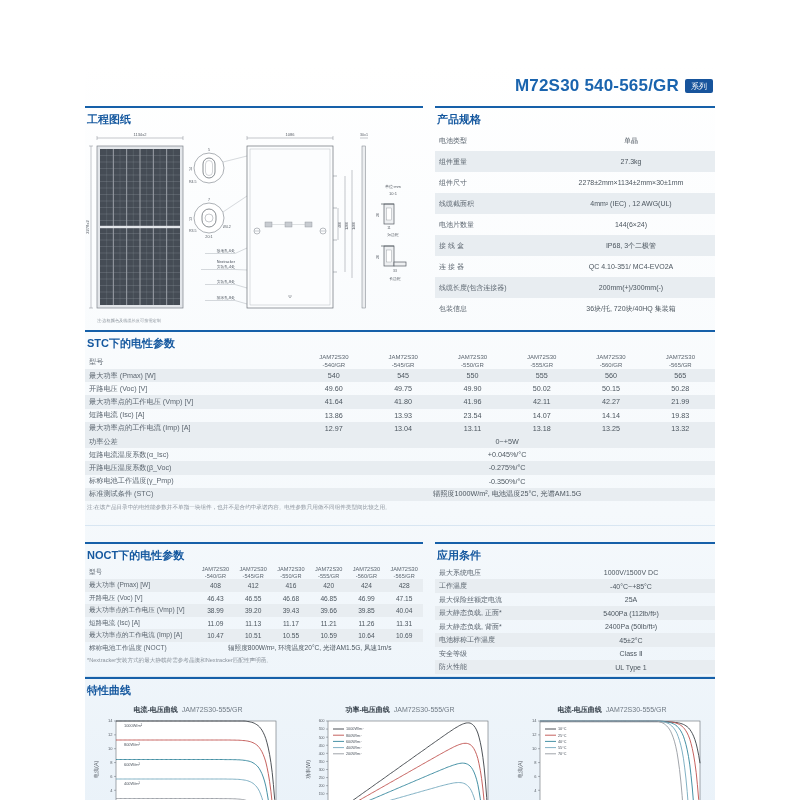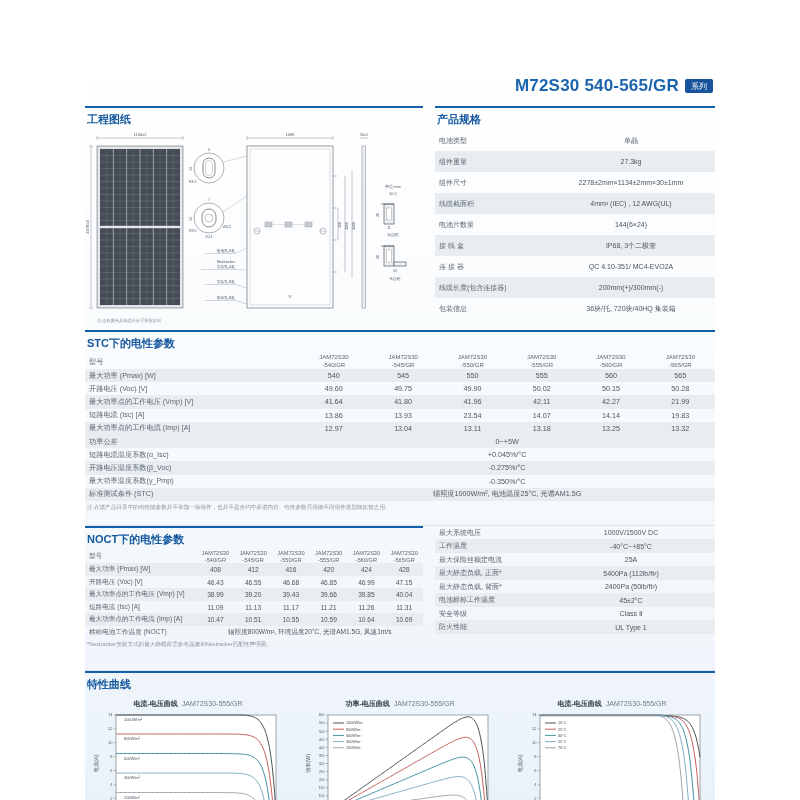--- a/index.html
+++ b/index.html
@@ -6,21 +6,21 @@
 html,body{width:800px;height:800px;background:#fff;font-family:"Liberation Sans","DejaVu Sans",sans-serif;}
 .sheet{position:absolute;left:85px;top:64px;width:630px;height:745px;display:flex;flex-direction:column;background:linear-gradient(180deg,#ffffff 0%,#f5f9fc 60%,#eaf2f9 100%);}
 .hdr{display:flex;justify-content:flex-end;align-items:center;gap:6px;padding:12px 2px 10px}
 .title{color:#1a64ae;font-size:17px;font-weight:bold;letter-spacing:.2px}
 .badge{background:#17549c;color:#fff;font-size:8px;padding:1.5px 6px;border-radius:2px}
 .cols{display:flex;gap:12px}
 .col-l{width:338px}.col-r{flex:1}
 .sec-title{color:#15589f;font-weight:bold;font-size:11px;border-top:2.5px solid #1660a9;padding:4px 2px 3px}
 .row1{height:280px}
 .stc{border-bottom:1px solid #d8e6f2;padding-bottom:12px}
-.row2{border-bottom:1px solid #d8e6f2;padding-bottom:20px;margin-top:0}
+.row2{border-bottom:1px solid #d8e6f2;padding-bottom:2px;margin-top:16px}
 
 .kv-row{display:flex;align-items:center;font-size:7px;min-height:21px}
 .kv-row.c{min-height:13.5px}
 .kv-row.alt{background:#e8edf1}
 .kv-label{width:40%;padding-left:4px;color:#5c6670}
 .kv-value{width:60%;text-align:center;color:#4c565f}
 
 .pt-row{display:flex;align-items:center;font-size:7.2px;min-height:13.2px;color:#4c565f}
 .pt-row.compact{font-size:6.6px;min-height:12.5px}
 .pt-row.alt{background:#e8edf1}
@@ -300,21 +300,21 @@
         </div>
         <div class="pt-row">
           <div class="pt-label">短路电流温度系数(α_Isc)</div>
           <div class="pt-span">+0.045%/°C</div>
         </div>
         <div class="pt-row alt">
           <div class="pt-label">开路电压温度系数(β_Voc)</div>
           <div class="pt-span">-0.275%/°C</div>
         </div>
         <div class="pt-row">
-          <div class="pt-label">最大功率温度系数(γ_Pmp)</div>
+          <div class="pt-label">标称电池工作温度(γ_Pmp)</div>
           <div class="pt-span">-0.350%/°C</div>
         </div>
         <div class="pt-row alt">
           <div class="pt-label">标准测试条件 (STC)</div>
           <div class="pt-span">辐照度1000W/m², 电池温度25°C, 光谱AM1.5G</div>
         </div>
       </div>
     <div class="note">注:在该产品目录中的电性能参数并不单指一块组件，也并不是合约中承诺内容。电性参数只用做不同组件类型间比较之用。</div>
   </div>
 
@@ -395,20 +395,21 @@
             <div class="pt-cell">10.69</div>
           </div>
           <div class="pt-row compact">
             <div class="pt-label">标称电池工作温度 (NOCT)</div>
             <div class="pt-span">辐照度800W/m², 环境温度20°C, 光谱AM1.5G, 风速1m/s</div>
           </div>
         </div>
       <div class="note">*Nextracker安装方式的最大静载荷需参考晶澳和Nextracker匹配性声明函。</div>
     </div>
     <div class="col-r">
+      <div class="sec-title">应用条件</div>
       <div id="cond-table">
           <div class="kv-row c">
             <div class="kv-label">最大系统电压</div>
             <div class="kv-value">1000V/1500V DC</div>
           </div>
           <div class="kv-row c alt">
             <div class="kv-label">工作温度</div>
             <div class="kv-value">-40°C~+85°C</div>
           </div>
           <div class="kv-row c">

